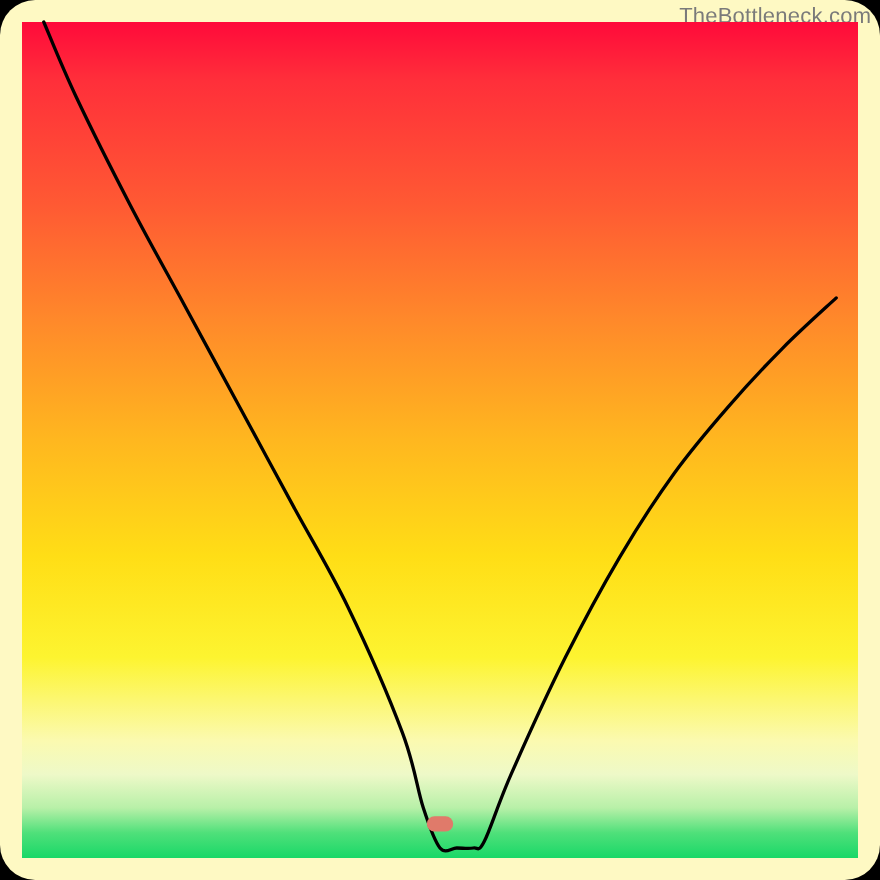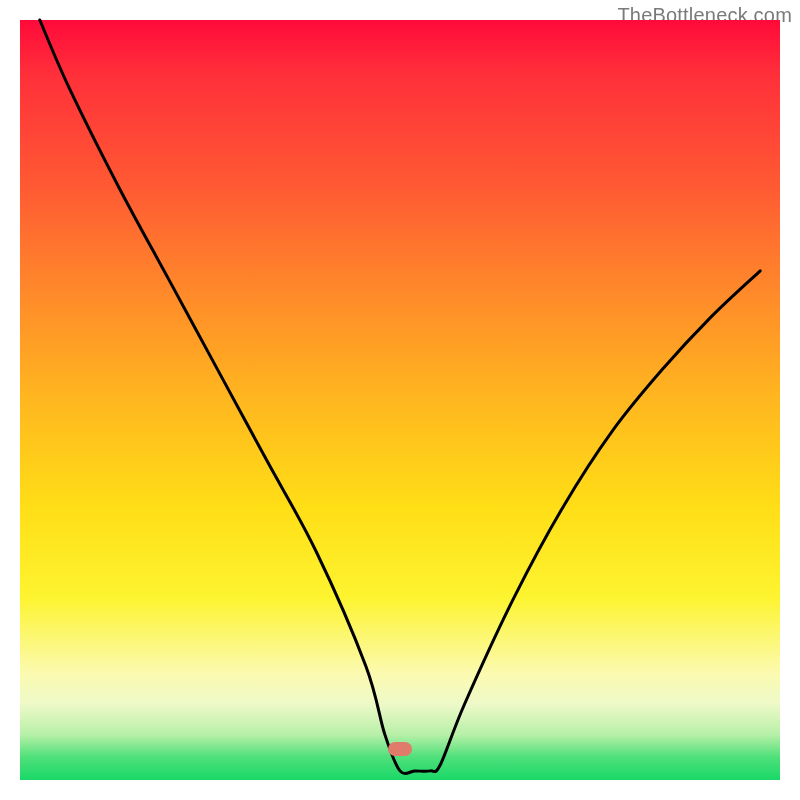--- a/index.html
+++ b/index.html
@@ -8,21 +8,22 @@
     width: 800px;
     height: 800px;
     background: #000;
     font-family: Arial, Helvetica, sans-serif;
     overflow: hidden;
   }
   .frame {
     position: relative;
     width: 800px;
     height: 800px;
-    background: #ffffff;
+    background: #fef9c3;
+    border-radius: 32px;
   }
   .plot {
     position: absolute;
     left: 20px;
     top: 20px;
     width: 760px;
     height: 760px;
     
     background: linear-gradient(
       to bottom,

